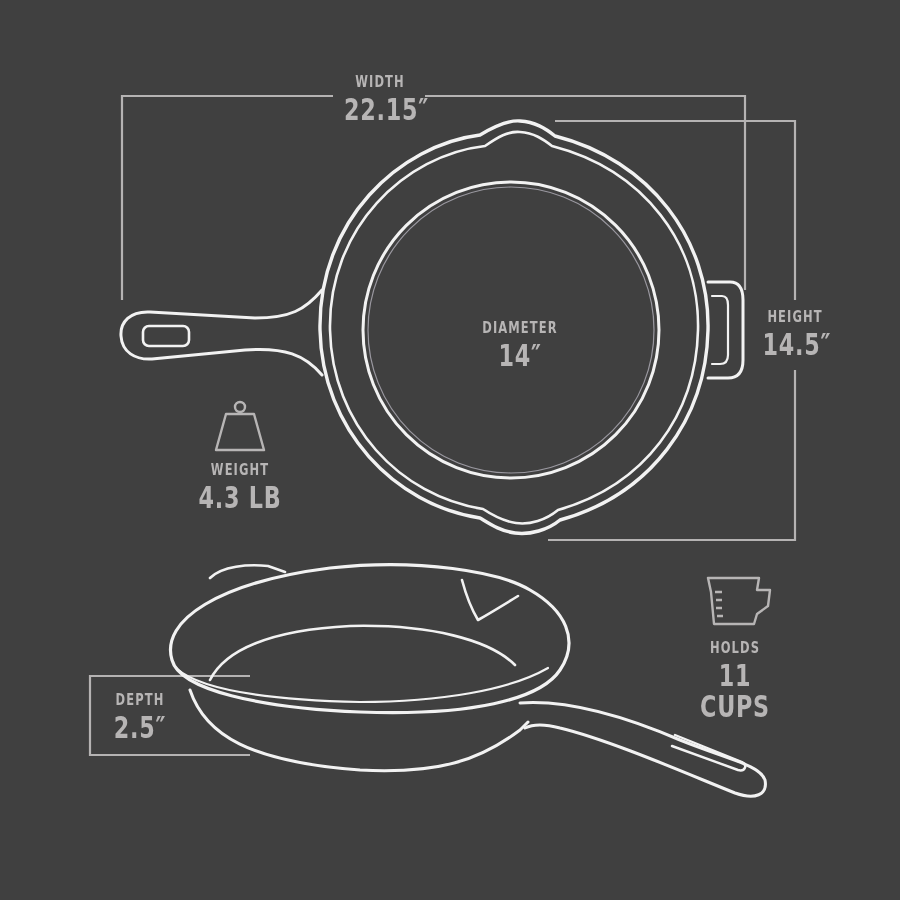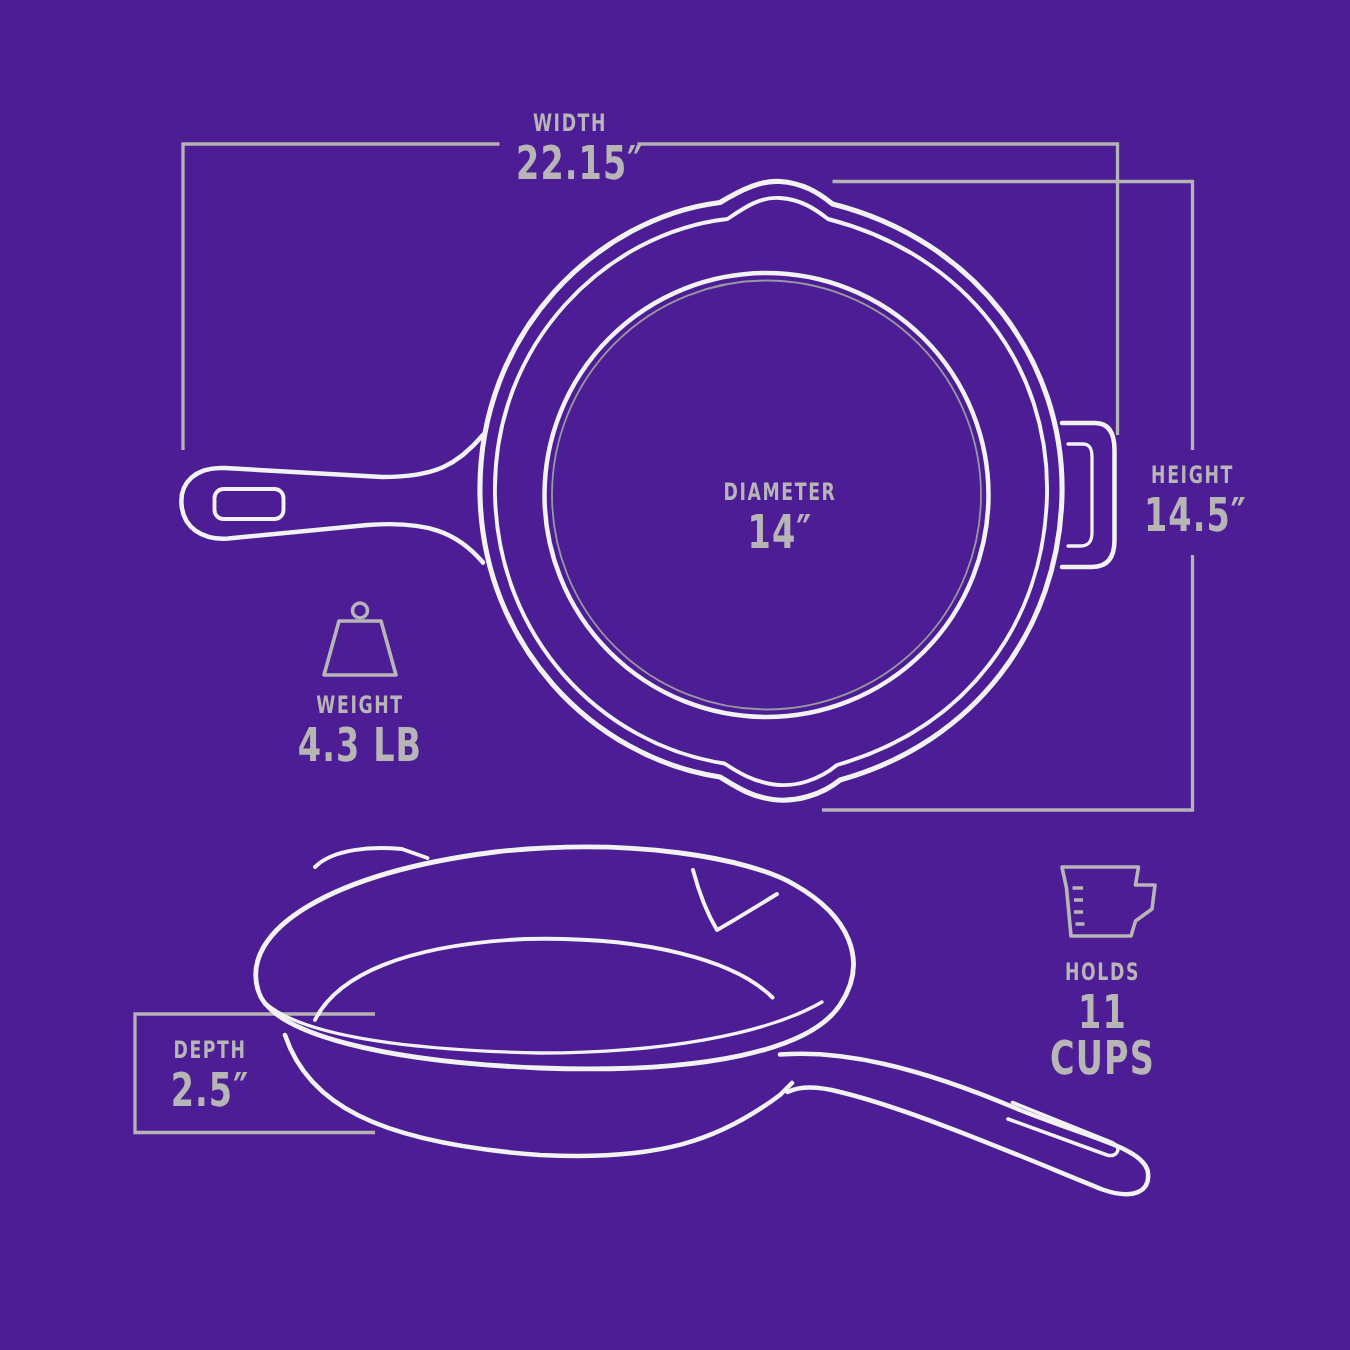--- a/index.html
+++ b/index.html
@@ -1,21 +1,21 @@
 <!DOCTYPE html>
 <html><head>
   <meta charset="utf-8">
   <style>
     html, body { margin: 0; padding: 0; }
     body {
       width: 900px; height: 900px; overflow: hidden;
       background: #0b0a1c;
       font-family: "DejaVu Sans", sans-serif;
     }
-    .canvas { position: relative; width: 900px; height: 900px; background: #4c1d95; }
+    .canvas { position: relative; width: 900px; height: 900px; background: #404040; }
     svg.art { position: absolute; left: 0; top: 0; width: 900px; height: 900px; }
     .label {
       position: absolute;
       text-align: center;
       color: #b7b5b5;
       font-family: "DejaVu Sans", sans-serif;
       font-weight: bold;
       line-height: 1;
       transform: scaleX(0.72);
       transform-origin: center top;

